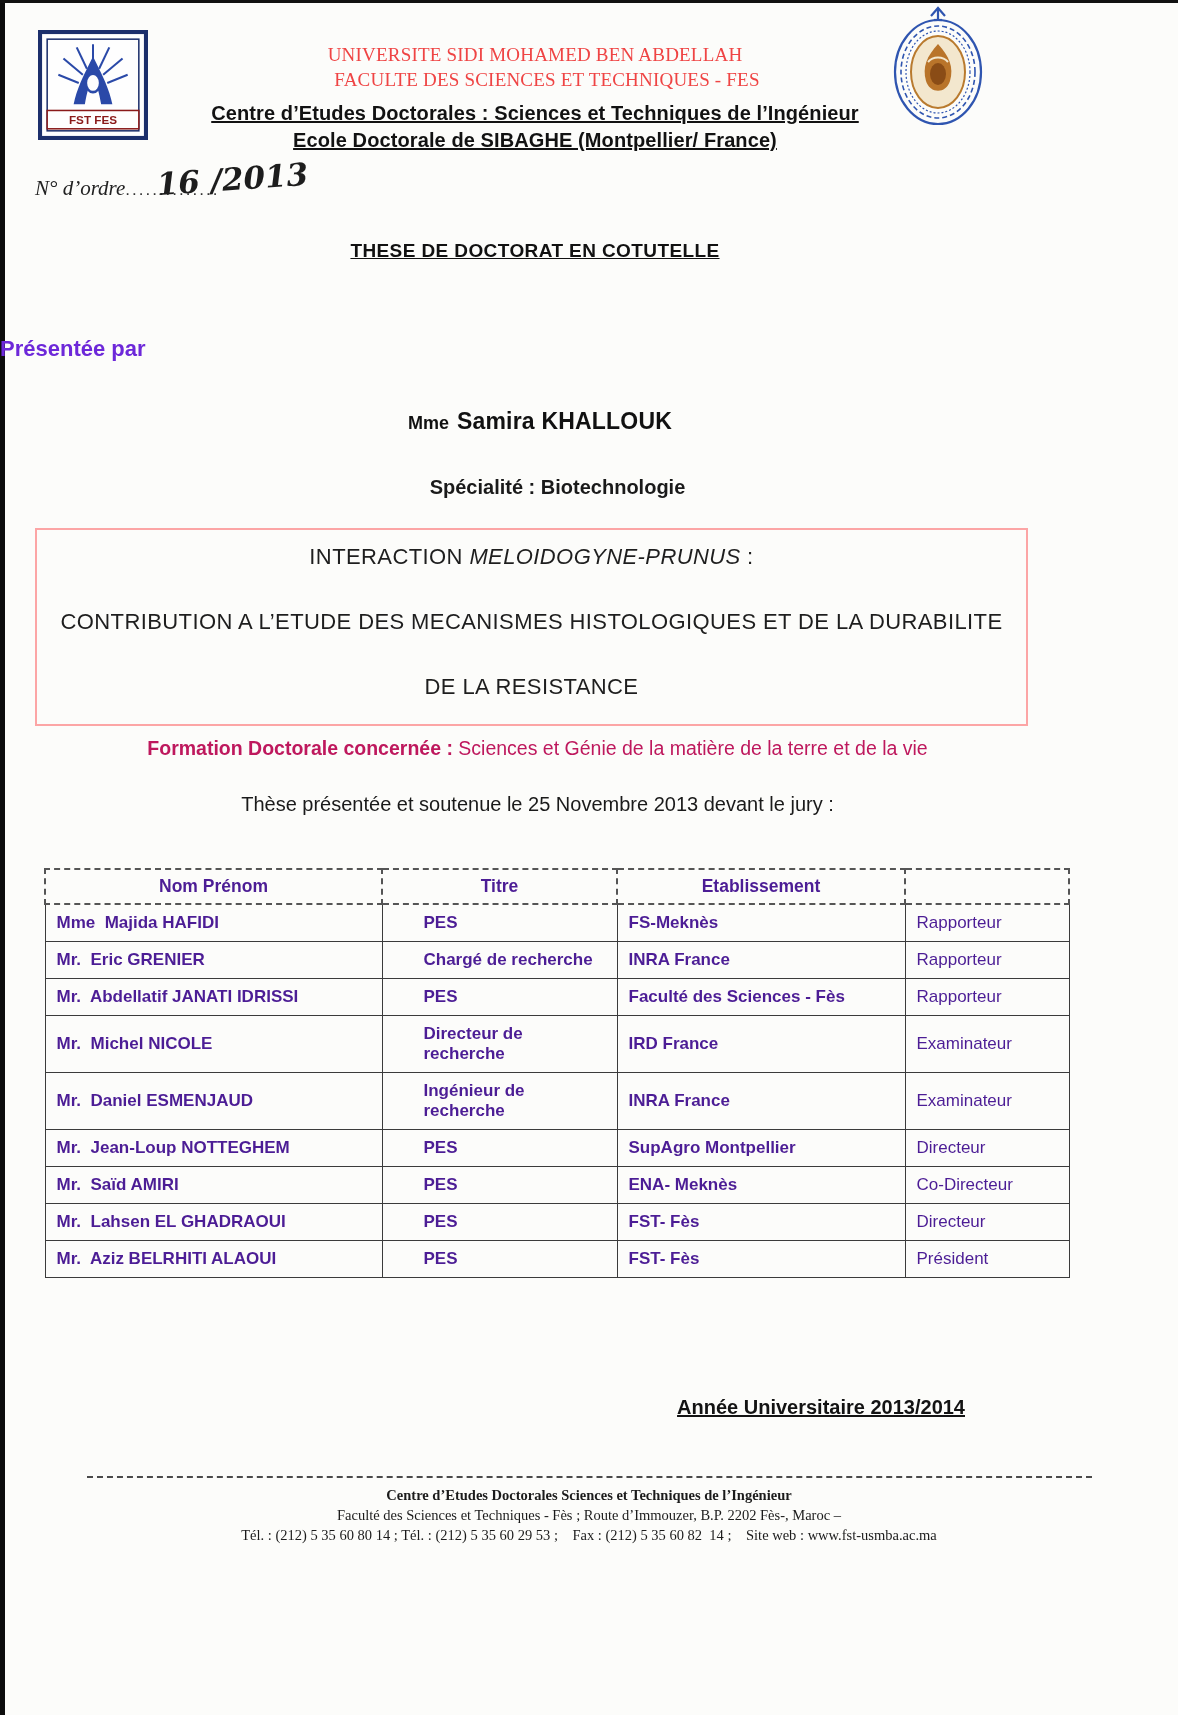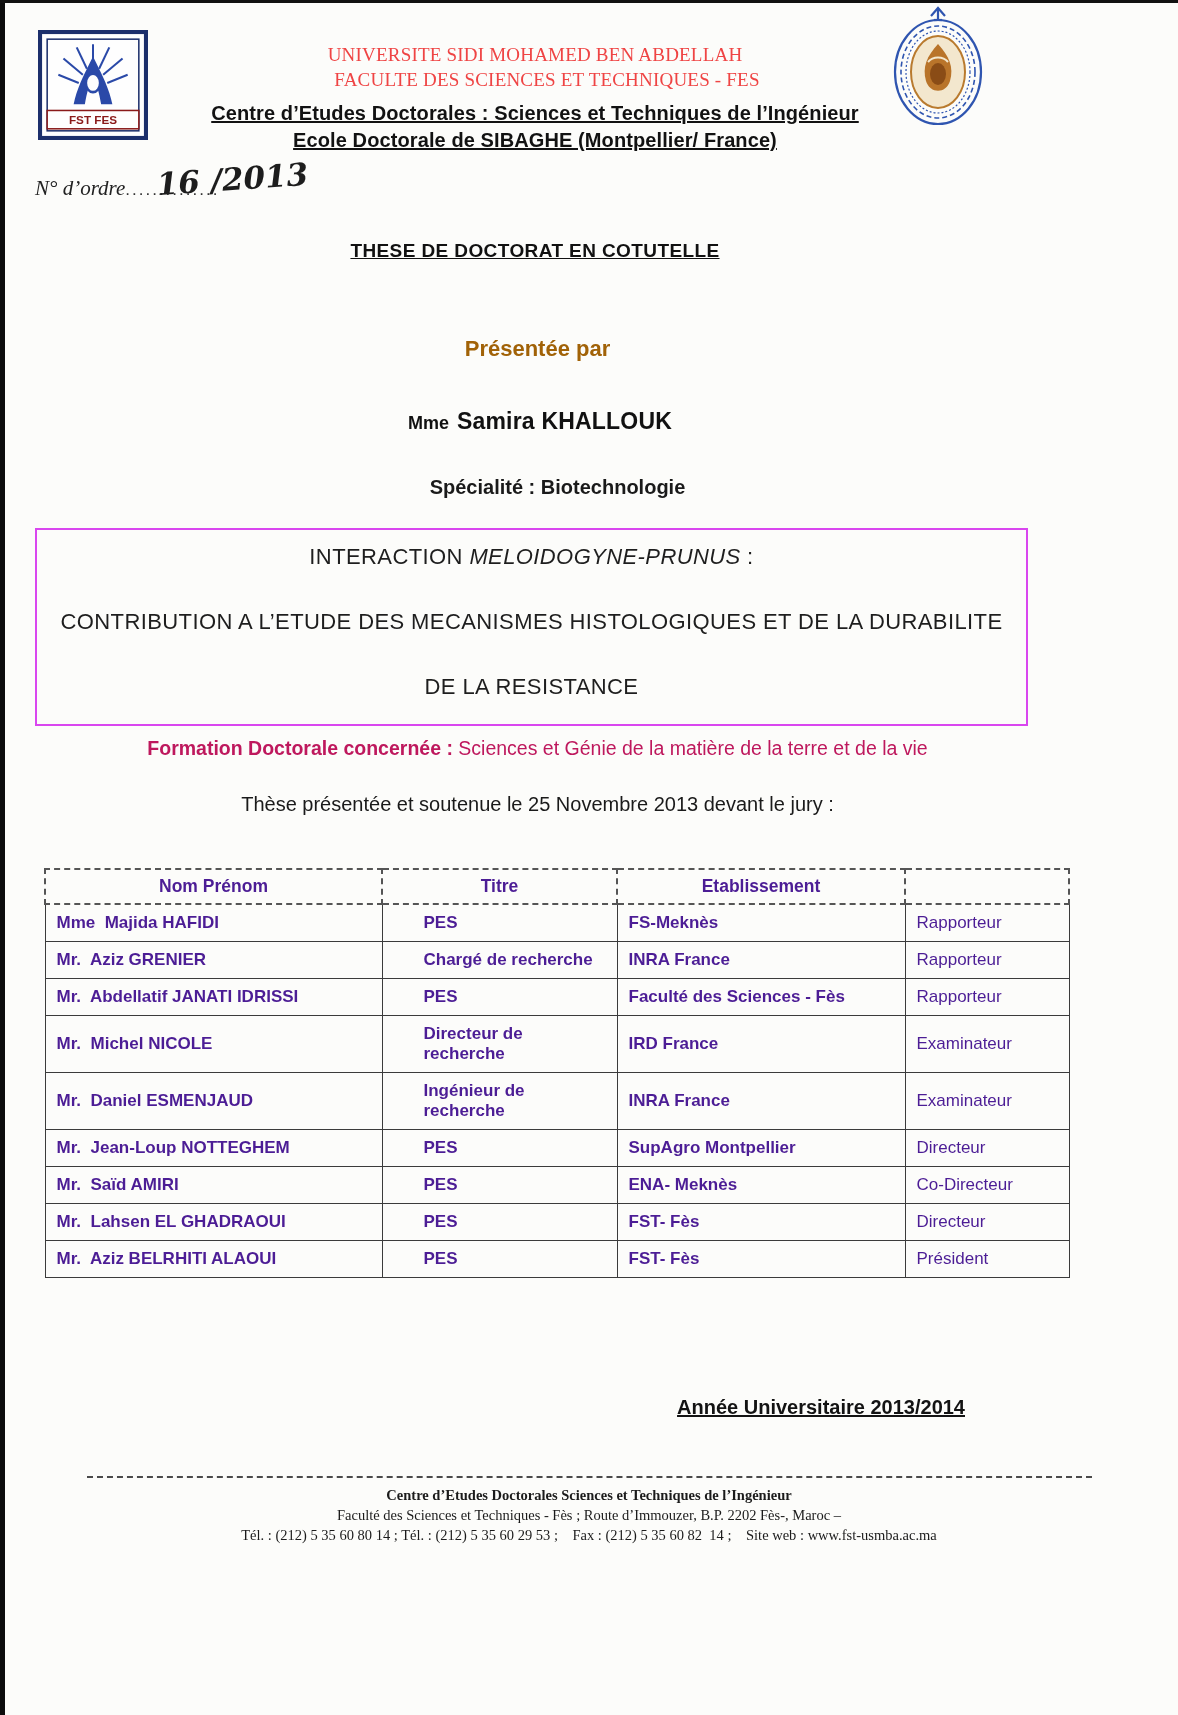--- a/index.html
+++ b/index.html
@@ -44,30 +44,30 @@
     font-size: 31px; color: #1d1d1d;
     transform: rotate(-4deg) translateY(-5px);
     margin-left: -62px;
   }
 
   
   .thesis-type {
     position: absolute; top: 240px; left: 0; width: 1070px; text-align: center;
     font-size: 19px; font-weight: 700; text-decoration: underline; letter-spacing: .4px; color: #111;
   }
-  .presented-by { position: absolute; top: 336px; left: 0; width: 1075px; text-align: center; font-size: 22px; font-weight: 600; color: #a16207; }
+  .presented-by { position: absolute; top: 336px; left: 0; width: 1075px; text-align: left; font-size: 22px; font-weight: 600; color: #6d28d9; }
   .author { position: absolute; top: 408px; left: 0; width: 1080px; text-align: center; color: #111; }
   .author-prefix { font-size: 18px; font-weight: 700; margin-right: 8px; }
   .author-name { font-size: 23px; font-weight: 700; letter-spacing: .2px; }
   .specialty { position: absolute; top: 476px; left: 0; width: 1075px; text-align: center; font-size: 20px; font-weight: 600; color: #1a1a1a; margin-left: 20px; }
 
   
   .title-box {
     position: absolute; top: 528px; left: 35px; width: 993px; height: 198px;
-    border: 2px solid #d946ef; background: transparent;
+    border: 2px solid #fca5a5; background: transparent;
     display: flex; flex-direction: column; justify-content: space-between;
     padding: 14px 12px 24px 12px; text-align: center;
   }
   .title-line { font-size: 22px; font-weight: 400; letter-spacing: .4px; color: #1e1e1e; }
   .title-line .italic { font-style: italic; }
 
   .formation { position: absolute; top: 737px; left: 0; width: 1075px; text-align: center; font-size: 19.5px; color: #be185d; }
   .formation .bold { font-weight: 700; }
   .defense { position: absolute; top: 793px; left: 0; width: 1075px; text-align: center; font-size: 20px; font-weight: 500; color: #1a1a1a; }
 
@@ -195,21 +195,21 @@
     </thead>
     <tbody>
     <tr>
       <td class="col-name">Mme  Majida HAFIDI</td>
       <td class="col-title">PES</td>
       <td class="col-inst">FS-Meknès</td>
       <td class="col-role">Rapporteur</td>
     </tr>
 
     <tr>
-      <td class="col-name">Mr.  Aziz GRENIER</td>
+      <td class="col-name">Mr.  Eric GRENIER</td>
       <td class="col-title">Chargé de recherche</td>
       <td class="col-inst">INRA France</td>
       <td class="col-role">Rapporteur</td>
     </tr>
 
     <tr>
       <td class="col-name">Mr.  Abdellatif JANATI IDRISSI</td>
       <td class="col-title">PES</td>
       <td class="col-inst">Faculté des Sciences - Fès</td>
       <td class="col-role">Rapporteur</td>

